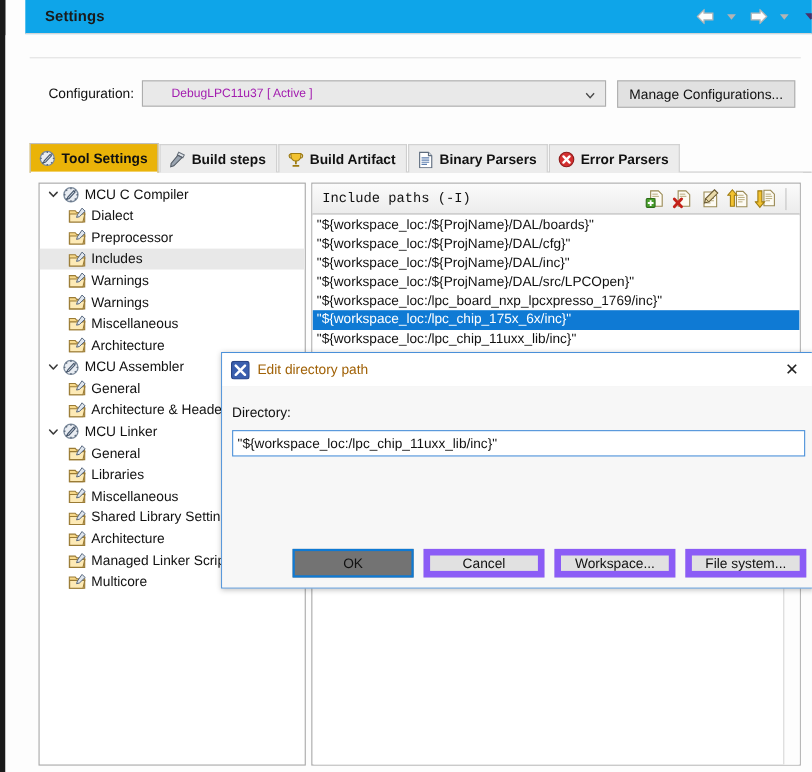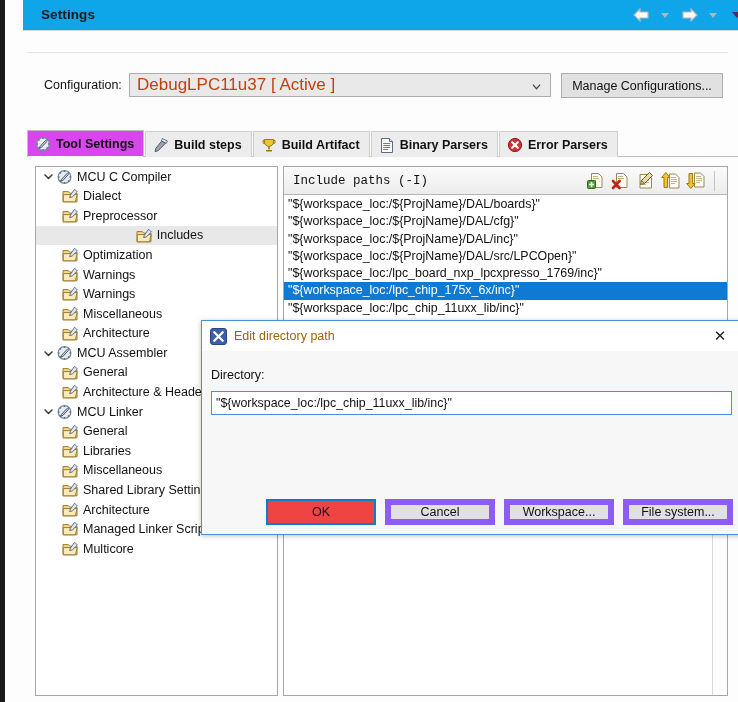--- a/index.html
+++ b/index.html
@@ -68,21 +68,21 @@
     font-size: 12.5px; color: #111; margin-left: 12px;
   }
   #config-combo {
     position: absolute; left: 102px; top: 20px;
     width: 422px; height: 24px;
     background: #e9e9e9;
     border: 1px solid #adadad;
     display: flex; align-items: center;
   }
   #config-combo-value {
-    padding-left: 7px; font-size: 17px; color: #c2410c;
+    padding-left: 7px; font-size: 11px; color: #a21caf; margin-left: 19px;
   }
   #config-combo-caret {
     position: absolute; right: 9px; top: 8px;
     width: 9px; height: 9px;
   }
   #manage-btn {
     position: absolute; left: 534px; top: 20px;
     width: 162px; height: 25px;
     background: #e1e1e1;
     border: 1px solid #adadad;
@@ -101,21 +101,21 @@
     display: flex; align-items: center; gap: 5px;
     padding: 0 9px 0 7px;
     font-size: 12.5px; font-weight: bold; color: #111;
     border: 1px solid transparent;
     border-bottom: none;
     background: #ececec;
     margin-right: 1px;
   }
   .tab.inactive { border-color: #cfcfcf; }
   .tab.active {
-    background: #d946ef;
+    background: #eab308;
     border-color: #bfbfbf;
     height: 27px;
     position: relative; z-index: 3; margin-top: 44px;
   }
   .tab.active::after {
     content: ""; position: absolute; left: 0; right: 0; bottom: -1px; height: 2px;
     background: #fdfdfd;
   }
   .tab-ico { width: 16px; height: 16px; flex: 0 0 16px; }
 
@@ -132,21 +132,21 @@
     border: 1px solid #a7a7a7;
     overflow: hidden;
   }
   .tree-row {
     height: 19.6px;
     display: flex; align-items: center;
     font-size: 12.5px; color: #111;
     padding-left: 4px;
     white-space: nowrap;
   }
-  .tree-row.selected { background: #e8e8e8; justify-content: center; }
+  .tree-row.selected { background: #e8e8e8; }
   .tw {
     width: 16px; flex: 0 0 16px;
     display: flex; align-items: center; justify-content: center;
   }
   .tw-chev { width: 9px; height: 9px; }
   .tree-ico { width: 17px; height: 16px; flex: 0 0 17px; margin-right: 4px; }
   .tree-label { line-height: 1; }
   .indent-child { padding-left: 26px; }
 
   
@@ -255,21 +255,21 @@
   }
   .dlg-btn {
     width: 110px; height: 26px;
     background: #e1e1e1;
     border: 6px solid #8b5cf6;
     display: flex; align-items: center; justify-content: center;
     font-size: 12.5px; color: #111;
   }
   .dlg-btn.default {
     border: 2px solid #0f7ad4;
-    background: #ef4444;
+    background: #737373;
   }
 </style>
 </head>
 <body>
 
 <div id="root">
 
   <div id="titlebar">
     <div id="title-text">Settings</div>
     <div id="nav-icons">
@@ -390,28 +390,20 @@
               <path d="M12.6 1.2 L15.4 4 L10.2 9 L7.6 9.6 L8.4 7.2 Z" fill="#dfe6ee" stroke="#53637a" stroke-width="0.9"></path>
             </svg>
             <span class="tree-label">Includes</span>
           </div>
           <div class="tree-row indent-child">
             <svg class="tree-ico" viewBox="0 0 17 16">
               <path d="M1 3.6 h5.4 l1.4 1.6 h7.2 v8.6 h-14 z" fill="#f7d88a" stroke="#9a7b35" stroke-width="1"></path>
               <path d="M1.3 6.6 h13.8 l-1.7 7.2 h-12.1 z" fill="#fdeab6" stroke="#9a7b35" stroke-width="1"></path>
               <path d="M12.6 1.2 L15.4 4 L10.2 9 L7.6 9.6 L8.4 7.2 Z" fill="#dfe6ee" stroke="#53637a" stroke-width="0.9"></path>
             </svg>
-            <span class="tree-label">Optimization</span>
-          </div>
-          <div class="tree-row indent-child">
-            <svg class="tree-ico" viewBox="0 0 17 16">
-              <path d="M1 3.6 h5.4 l1.4 1.6 h7.2 v8.6 h-14 z" fill="#f7d88a" stroke="#9a7b35" stroke-width="1"></path>
-              <path d="M1.3 6.6 h13.8 l-1.7 7.2 h-12.1 z" fill="#fdeab6" stroke="#9a7b35" stroke-width="1"></path>
-              <path d="M12.6 1.2 L15.4 4 L10.2 9 L7.6 9.6 L8.4 7.2 Z" fill="#dfe6ee" stroke="#53637a" stroke-width="0.9"></path>
-            </svg>
             <span class="tree-label">Warnings</span>
           </div>
           <div class="tree-row indent-child">
             <svg class="tree-ico" viewBox="0 0 17 16">
               <path d="M1 3.6 h5.4 l1.4 1.6 h7.2 v8.6 h-14 z" fill="#f7d88a" stroke="#9a7b35" stroke-width="1"></path>
               <path d="M1.3 6.6 h13.8 l-1.7 7.2 h-12.1 z" fill="#fdeab6" stroke="#9a7b35" stroke-width="1"></path>
               <path d="M12.6 1.2 L15.4 4 L10.2 9 L7.6 9.6 L8.4 7.2 Z" fill="#dfe6ee" stroke="#53637a" stroke-width="0.9"></path>
             </svg>
             <span class="tree-label">Warnings</span>
           </div>

